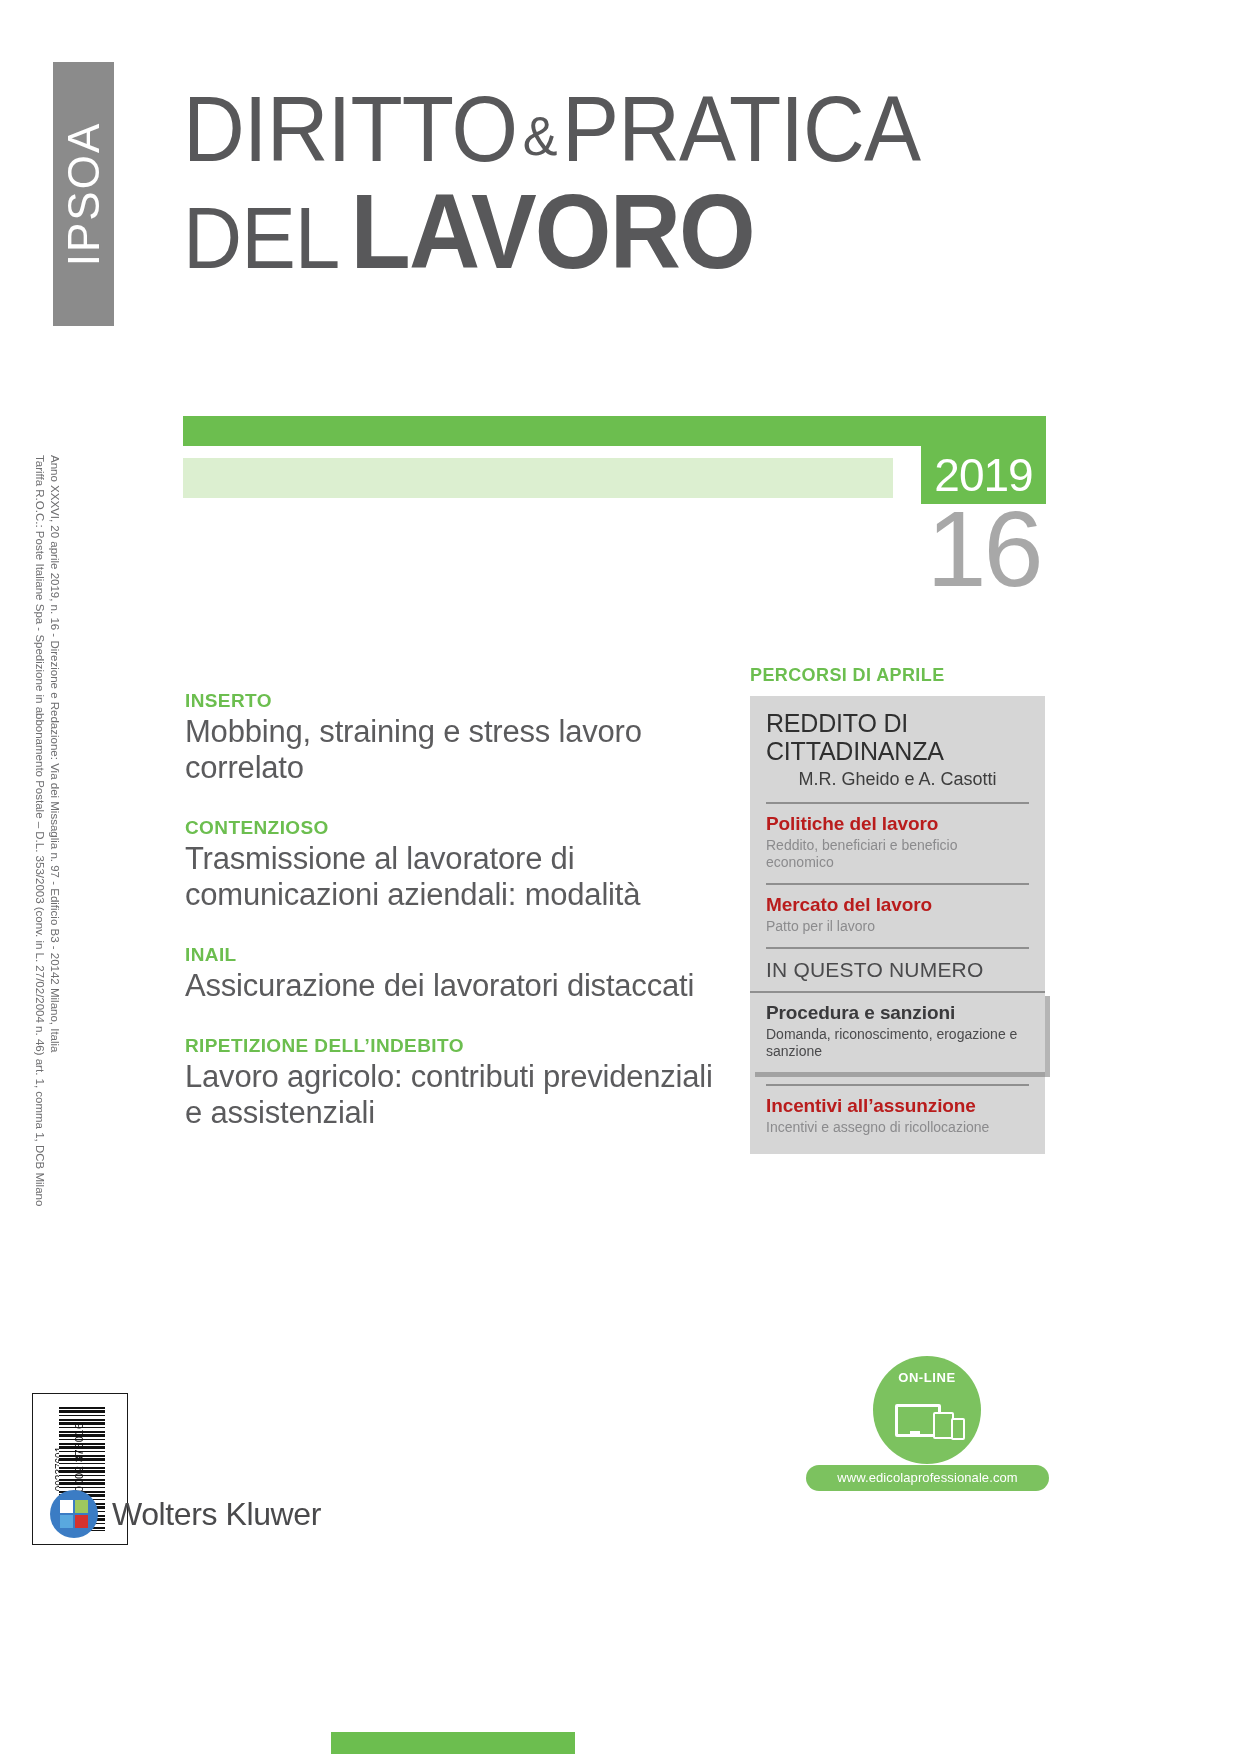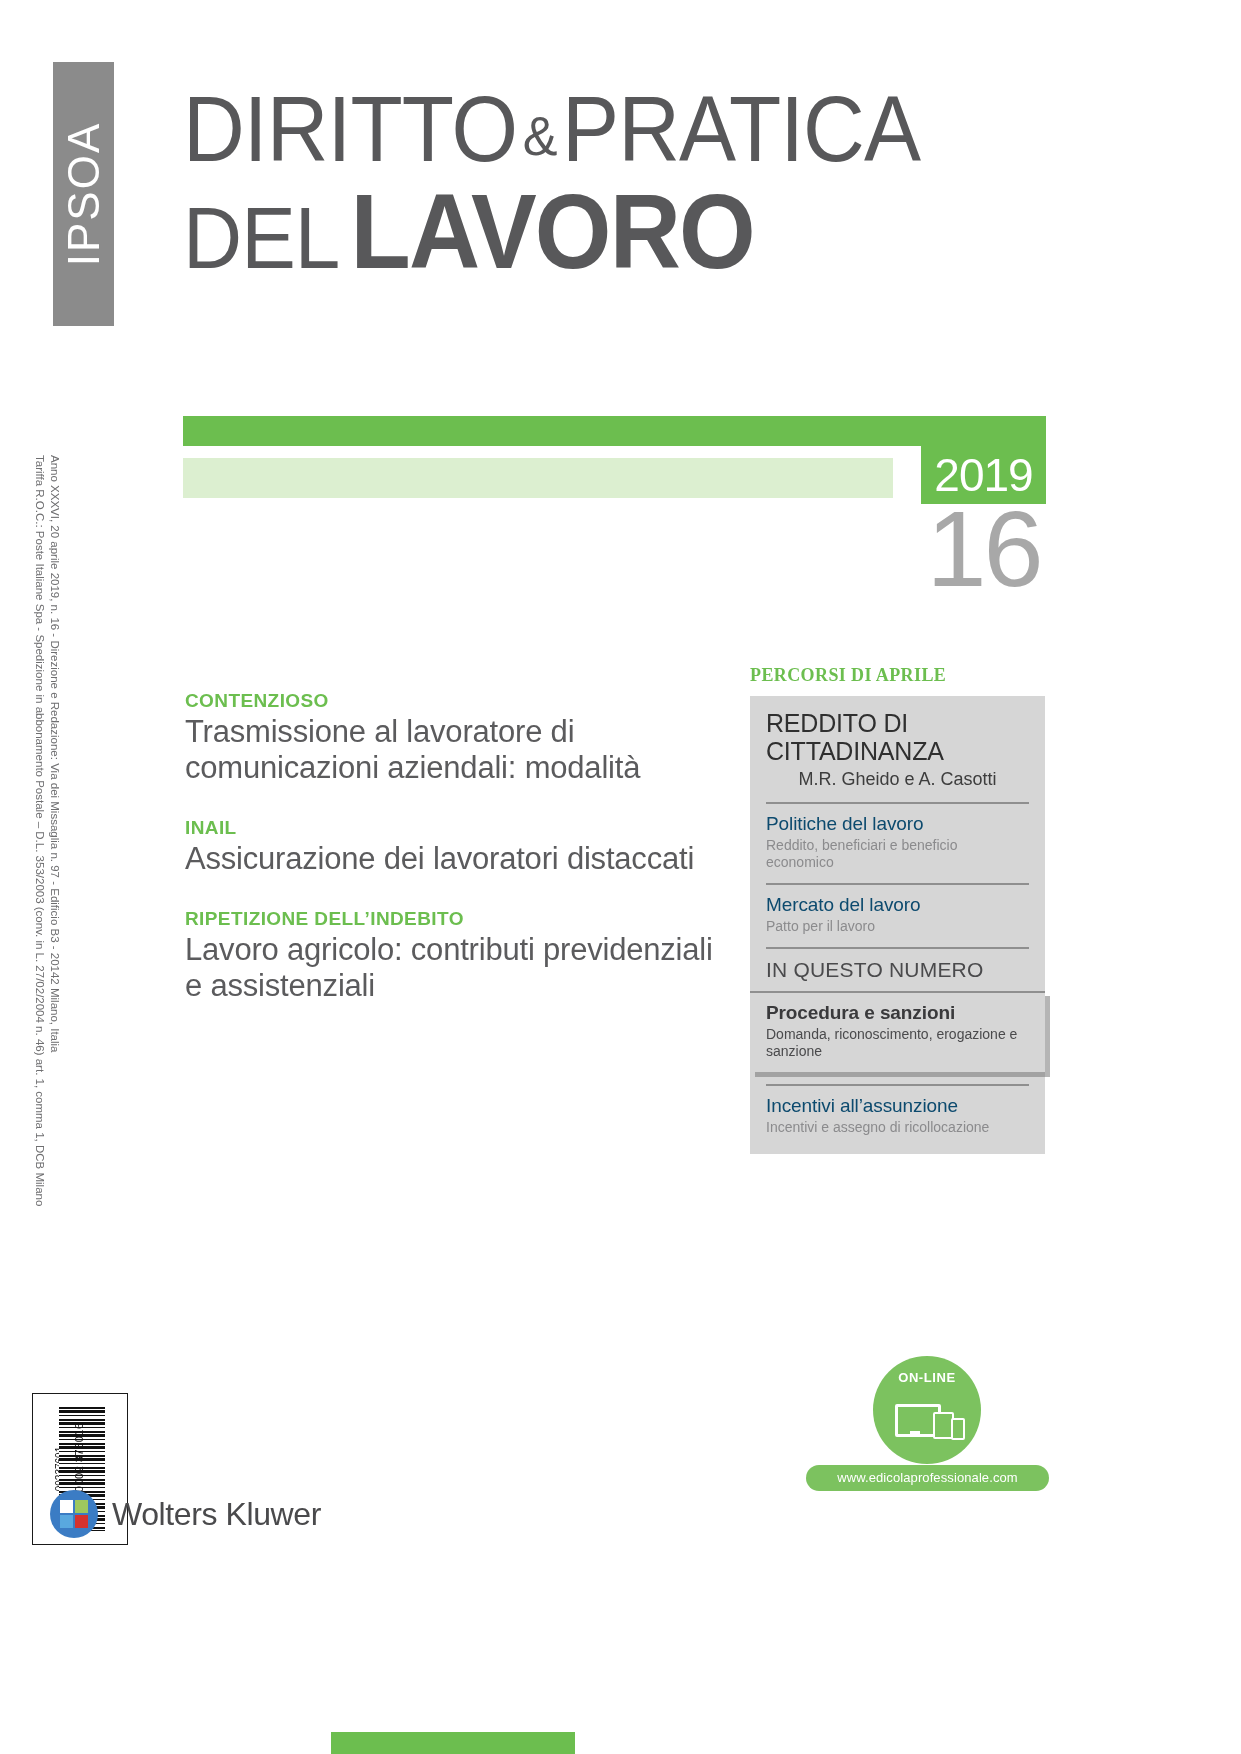--- a/index.html
+++ b/index.html
@@ -77,37 +77,37 @@
     margin-bottom:2px;
   }
   .article .headline{
     color:#5b5b5d;font-size:31px;font-weight:400;line-height:1.16;
     letter-spacing:-0.2px;
   }
 
   
   .percorsi-label{
     position:absolute;left:750px;top:665px;
-    color:#6cbe4f;font-size:18px;font-weight:700;letter-spacing:0.4px;font-family:Liberation Serif, serif;
+    color:#6cbe4f;font-size:18px;font-weight:700;letter-spacing:0.4px;
   }
   .percorsi-panel{
     position:absolute;left:750px;top:696px;width:295px;
     background:#d6d6d6;
     padding:14px 16px 18px 16px;
     box-sizing:border-box;
   }
   .p-title{
     color:#2f2f2f;font-size:25px;font-weight:400;line-height:1.1;
     letter-spacing:-0.2px;
   }
   .p-authors{
     color:#3d3d3d;font-size:18px;font-weight:400;margin-top:4px;text-align:center;
   }
   .p-sec{border-top:2px solid #8f8f8f;margin-top:12px;padding-top:9px;}
-  .p-sec-head{color:#0c4a6e;font-size:19px;font-weight:400;letter-spacing:-0.1px;}
+  .p-sec-head{color:#b91c1c;font-size:19px;font-weight:700;letter-spacing:-0.1px;}
   .p-sec-body{color:#8b8b8d;font-size:14px;font-weight:400;line-height:1.22;margin-top:2px;}
 
   .p-sec.plain-head{border-top:2px solid #8f8f8f;}
   .p-inquesto{
     color:#4a4a4c;font-size:21px;font-weight:400;letter-spacing:0.2px;
   }
 
   
   .p-highlight{
     position:relative;
@@ -229,20 +229,24 @@
   </div>
 
   <div class="green-bar"></div>
   <div class="pale-bar"></div>
   <div class="issue-green"></div>
   <div class="year">2019</div>
   <div class="issue-num">16</div>
 
   <div class="articles">
     <div class="article">
+      <div class="kicker">INSERTO</div>
+      <div class="headline">Mobbing, straining e stress lavoro correlato</div>
+    </div>
+    <div class="article">
       <div class="kicker">CONTENZIOSO</div>
       <div class="headline">Trasmissione al lavoratore di comunicazioni aziendali: modalità</div>
     </div>
     <div class="article">
       <div class="kicker">INAIL</div>
       <div class="headline">Assicurazione dei lavoratori distaccati</div>
     </div>
     <div class="article">
       <div class="kicker">RIPETIZIONE DELL’INDEBITO</div>
       <div class="headline">Lavoro agricolo: contributi previdenziali e assistenziali</div>

